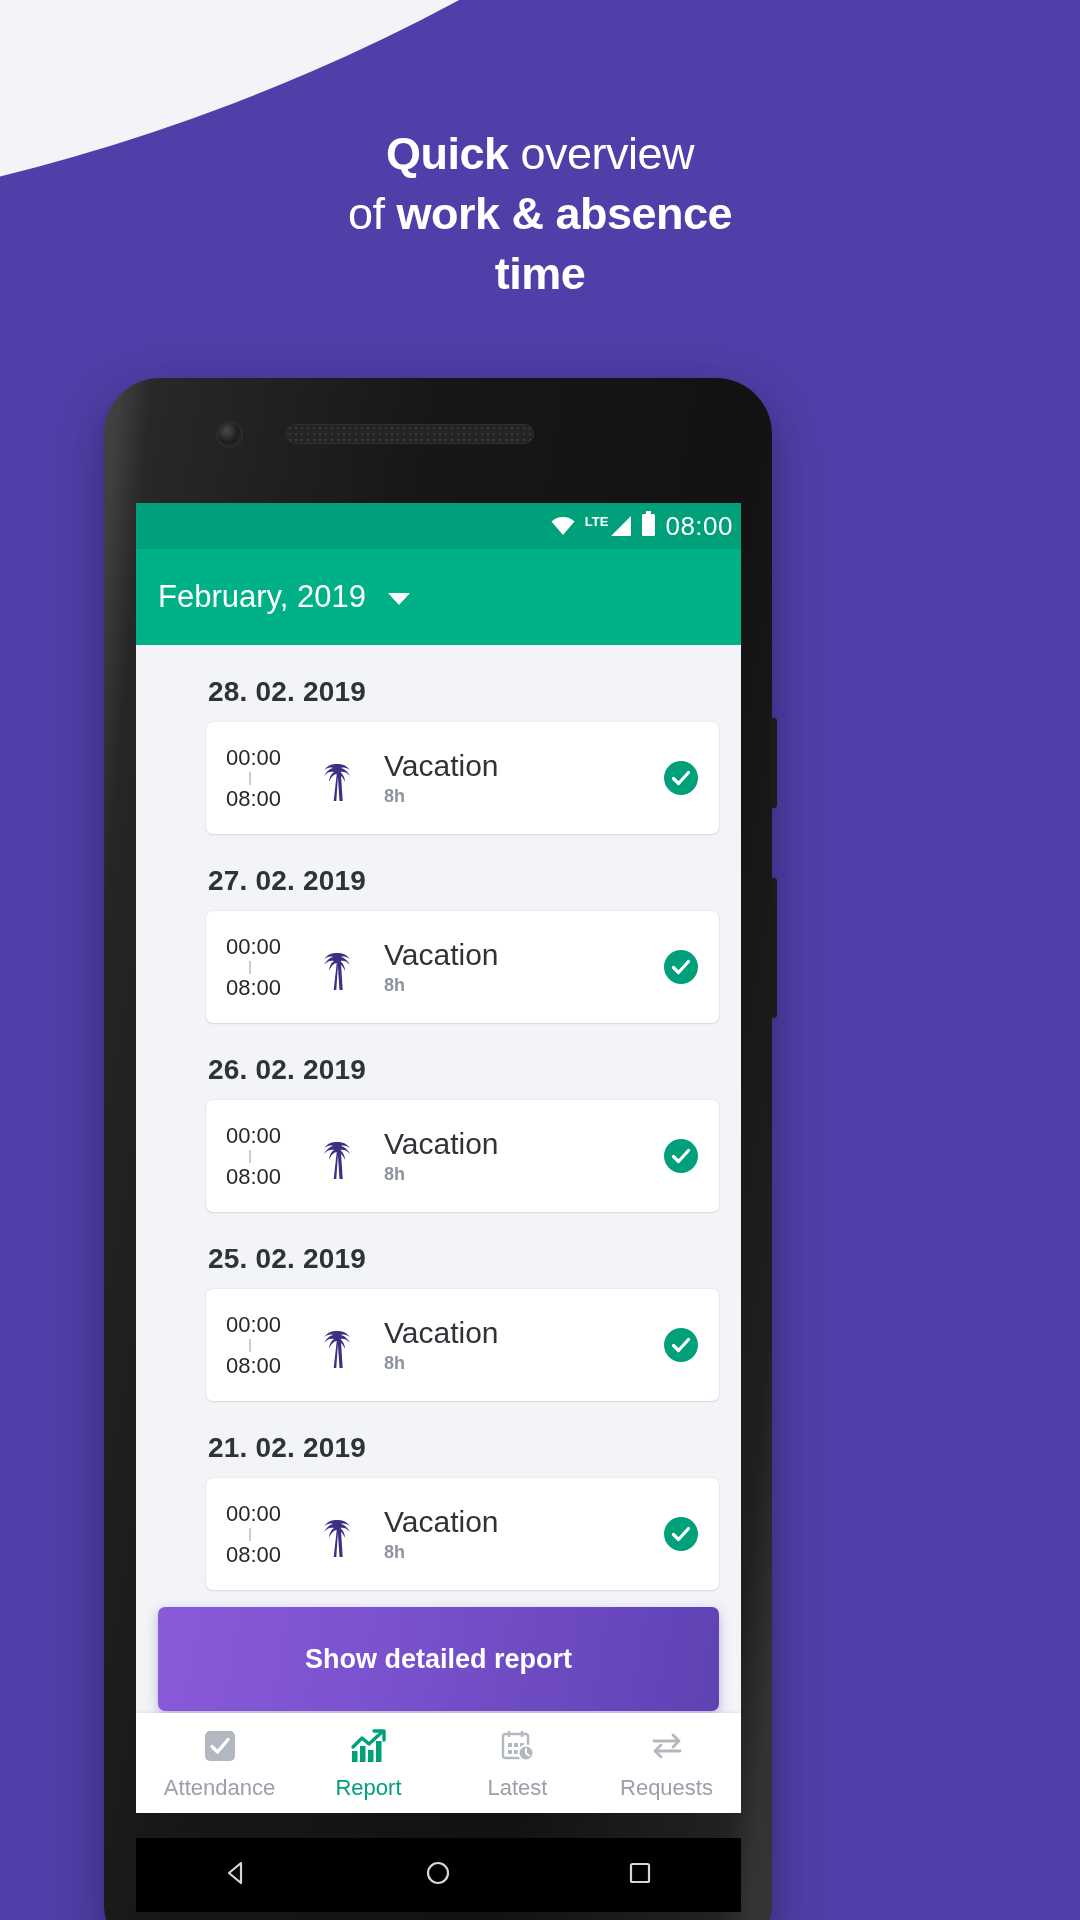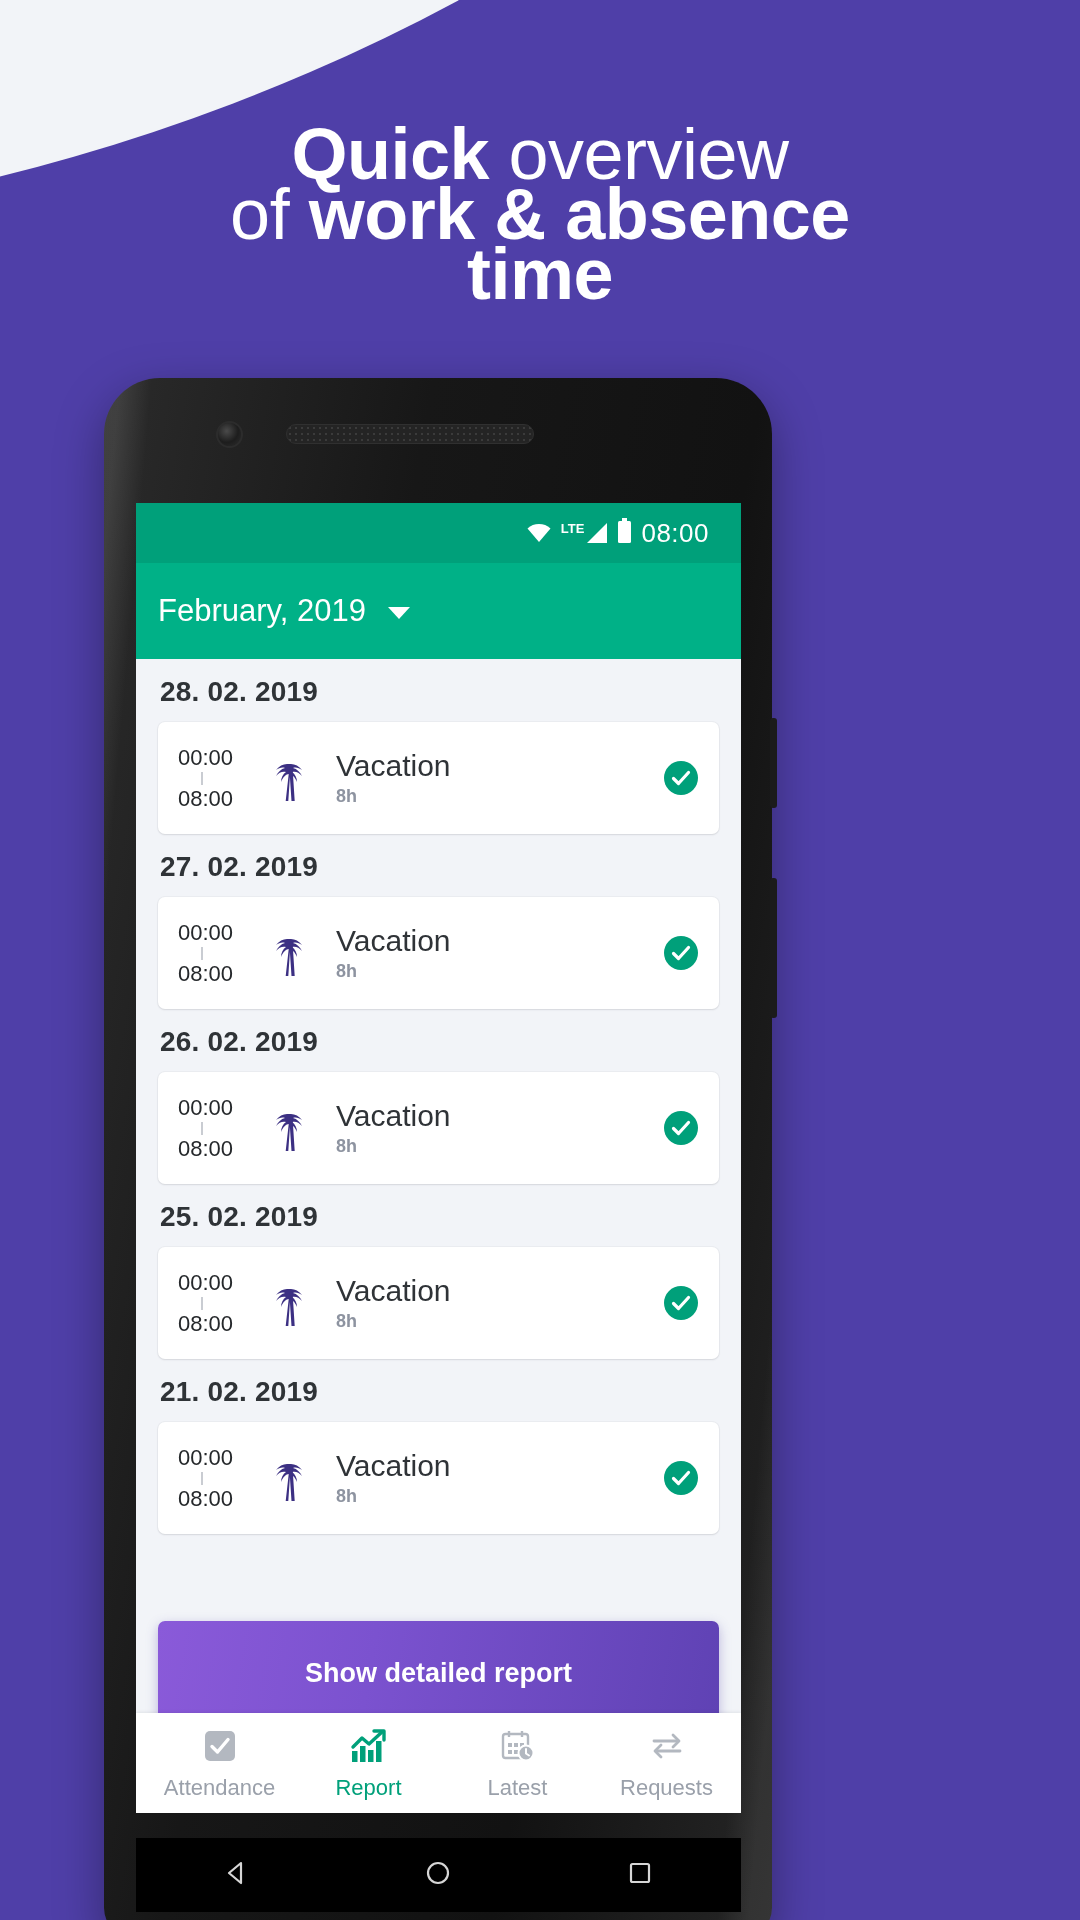--- a/index.html
+++ b/index.html
@@ -20,21 +20,21 @@
     position: absolute; left: -520px; top: -1180px;
     width: 1760px; height: 1420px;
     background: #f2f4f8;
     border-radius: 0 0 100% 0;
   }
 
   
   .headline {
     position: absolute; left: 0; top: 124px; width: 1080px;
     text-align: center; color: #ffffff;
-    font-size: 72px; line-height: 60px; letter-spacing: -0.5px;
+    font-size: 45px; line-height: 60px; letter-spacing: -0.5px;
   }
   .headline .ln { display: block; }
   .headline .b { font-weight: 700; }
   .headline .l { font-weight: 400; }
 
   
   .phone {
     position: absolute; left: 104px; top: 378px;
     width: 668px; height: 1560px;
     background: linear-gradient(100deg,#2b2b2b 0%,#171717 35%,#121212 70%,#262626 100%);
@@ -66,23 +66,23 @@
 
   
   .screen {
     position: absolute; left: 32px; top: 125px;
     width: 605px; height: 1310px;
     background: #f2f4f8; overflow: hidden;
   }
 
   
   .statusbar {
-    height: 60px; background: #00a07a;
+    height: 46px; background: #00a07a;
     display: flex; align-items: center; justify-content: flex-end;
-    padding-right: 32px; gap: 9px;
+    padding-right: 8px; gap: 9px;
   }
   .sb-wifi { width: 26px; height: 20px; position: relative; }
   .sb-wifi svg { display: block; }
   .sb-lte { display: flex; align-items: flex-end; gap: 2px; }
   .sb-lte .lbl { color:#fff; font-size: 13px; font-weight: 700; line-height: 1; margin-bottom: 9px; }
   .sb-clock { color: #fff; font-size: 26px; font-weight: 400; letter-spacing: .5px; }
 
   
   .appbar {
     height: 96px; background: #00b187;
@@ -93,21 +93,21 @@
     width: 0; height: 0; border-left: 11px solid transparent;
     border-right: 11px solid transparent; border-top: 12px solid #ffffff;
     margin-top: 4px;
   }
 
   
   .listbody {
     position: relative; height: calc(1310px - 46px - 86px - 100px);
     background: #f2f4f8; padding: 0 22px; overflow: hidden;
   }
-  .daygroup { padding-top: 17px; }
+  .daygroup { padding-top: 31px; margin-left: 48px; }
   .daydate {
     font-size: 28px; font-weight: 700; color: #2f3337; letter-spacing: .2px;
     margin: 0 0 14px 2px;
   }
   .card {
     background: #ffffff; border-radius: 7px; height: 112px;
     display: flex; align-items: center; padding: 0 20px;
     box-shadow: 0 1px 2px rgba(16,24,40,.10), 0 0 0 1px rgba(16,24,40,.03);
     justify-content: flex-end;
   }

